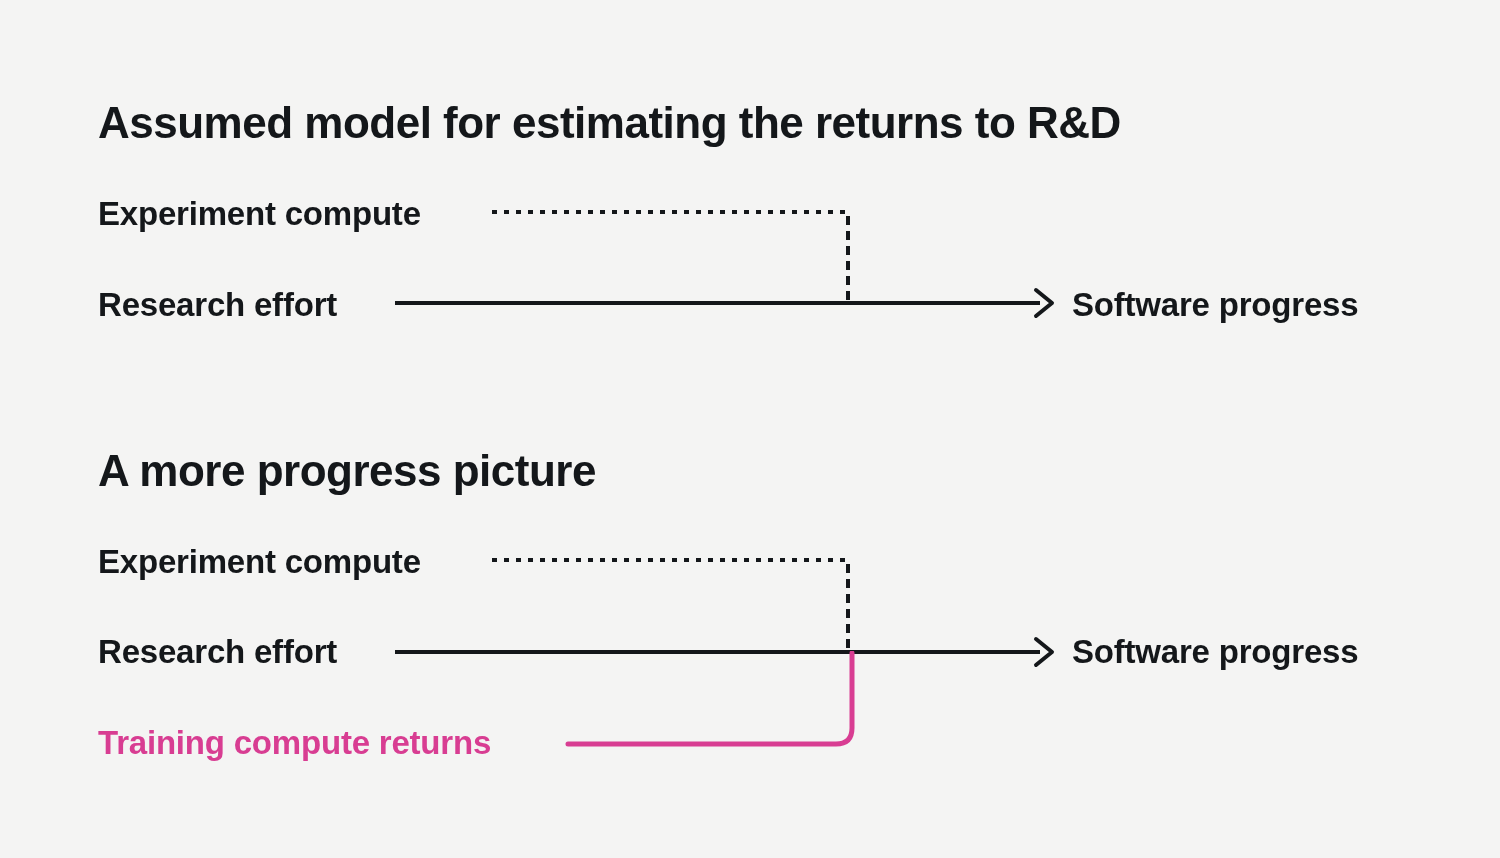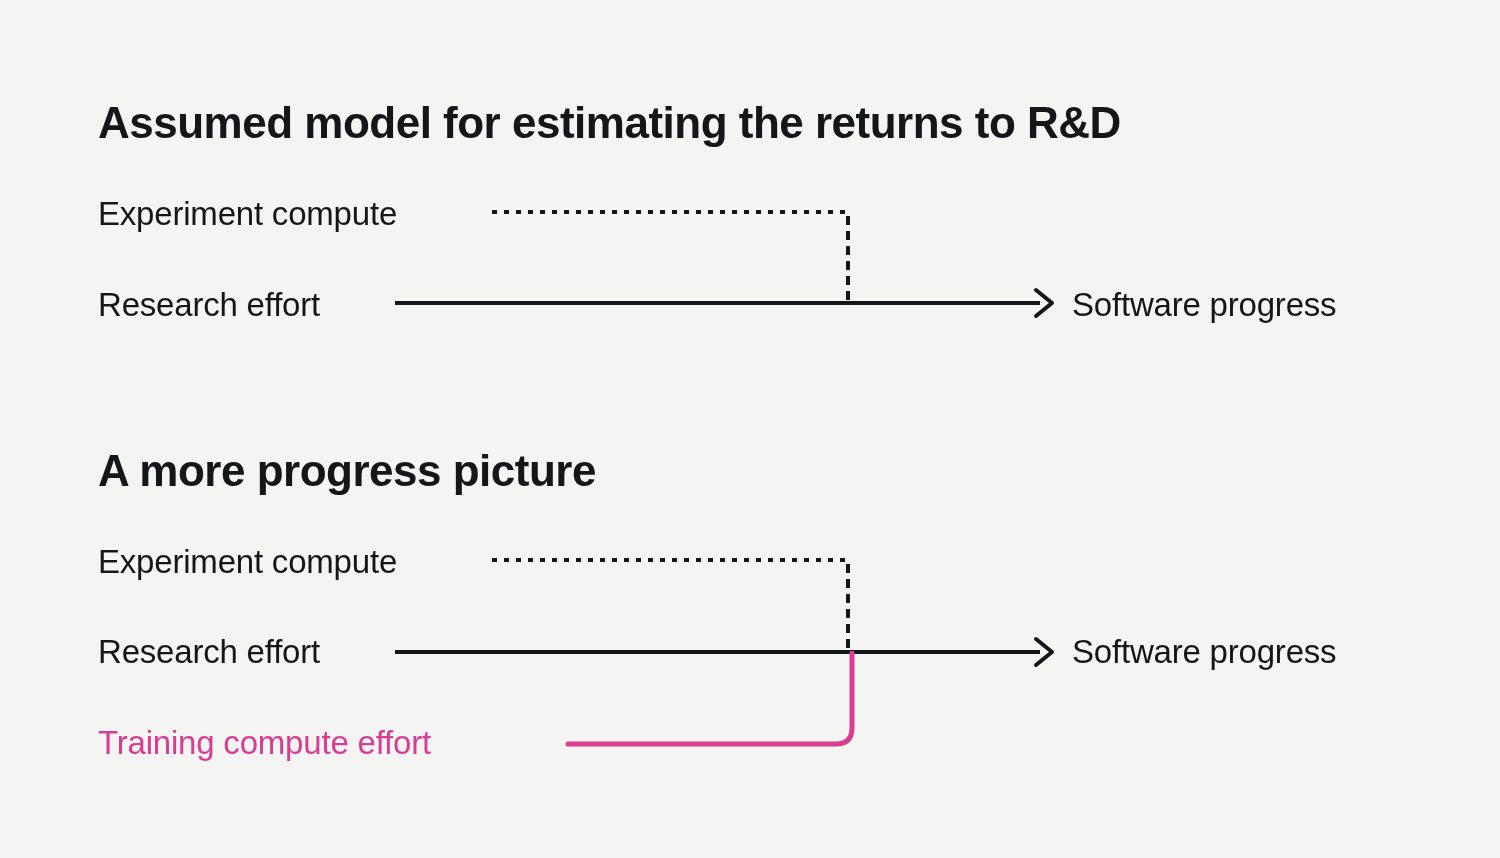--- a/index.html
+++ b/index.html
@@ -23,21 +23,21 @@
     position: absolute;
     font-size: 44px;
     font-weight: 700;
     line-height: 50px;
     letter-spacing: -0.5px;
     white-space: nowrap;
   }
   .label {
     position: absolute;
     font-size: 33px;
-    font-weight: 400;
+    font-weight: 700;
     line-height: 40px;
     letter-spacing: -0.2px;
     white-space: nowrap;
   }
   .label.pink { color: var(--pink); }
   .dotted-h {
     position: absolute;
     height: 4px;
     background-image: repeating-linear-gradient(90deg, var(--ink) 0 5px, transparent 5px 12px);
   }
@@ -98,15 +98,15 @@
   <svg class="arrowhead" style="left:1033px; top:636px;" width="22" height="32" viewBox="0 0 22 32">
     <path d="M3 3 L19 16 L3 29" fill="none" stroke="currentColor" stroke-width="4" stroke-linecap="round" stroke-linejoin="round"></path>
   </svg>
 
   <div class="label" style="left:1072px; top:632px;">Software progress</div>
 
   <svg class="pink-elbow" style="left:563px; top:651px;" width="295" height="98" viewBox="0 0 295 98">
     <path d="M289 2 L289 77 Q289 93 273 93 L5 93" fill="none" stroke="currentColor" stroke-width="5" stroke-linecap="round"></path>
   </svg>
 
-  <div class="label pink" style="left:98px; top:723px;">Training compute effort</div>
+  <div class="label pink" style="left:98px; top:723px;">Training compute returns</div>
 
 </div>
 
 </body></html>

